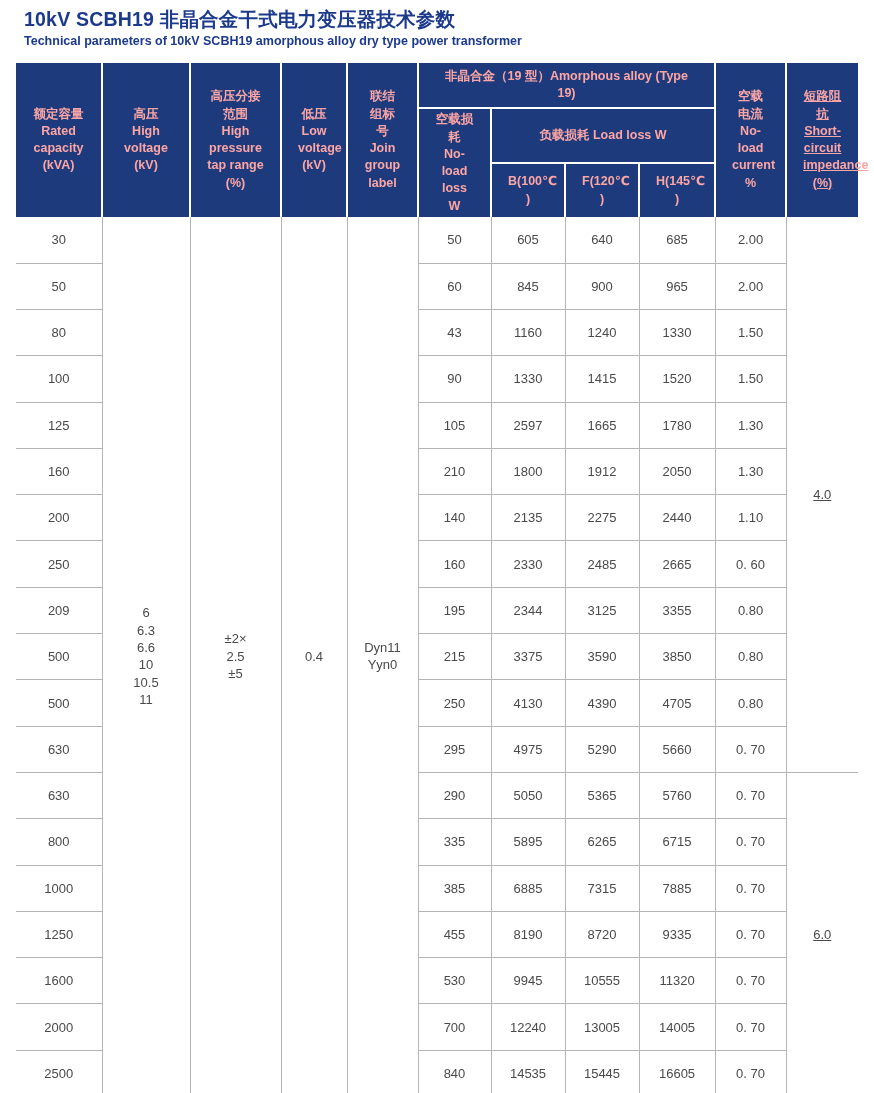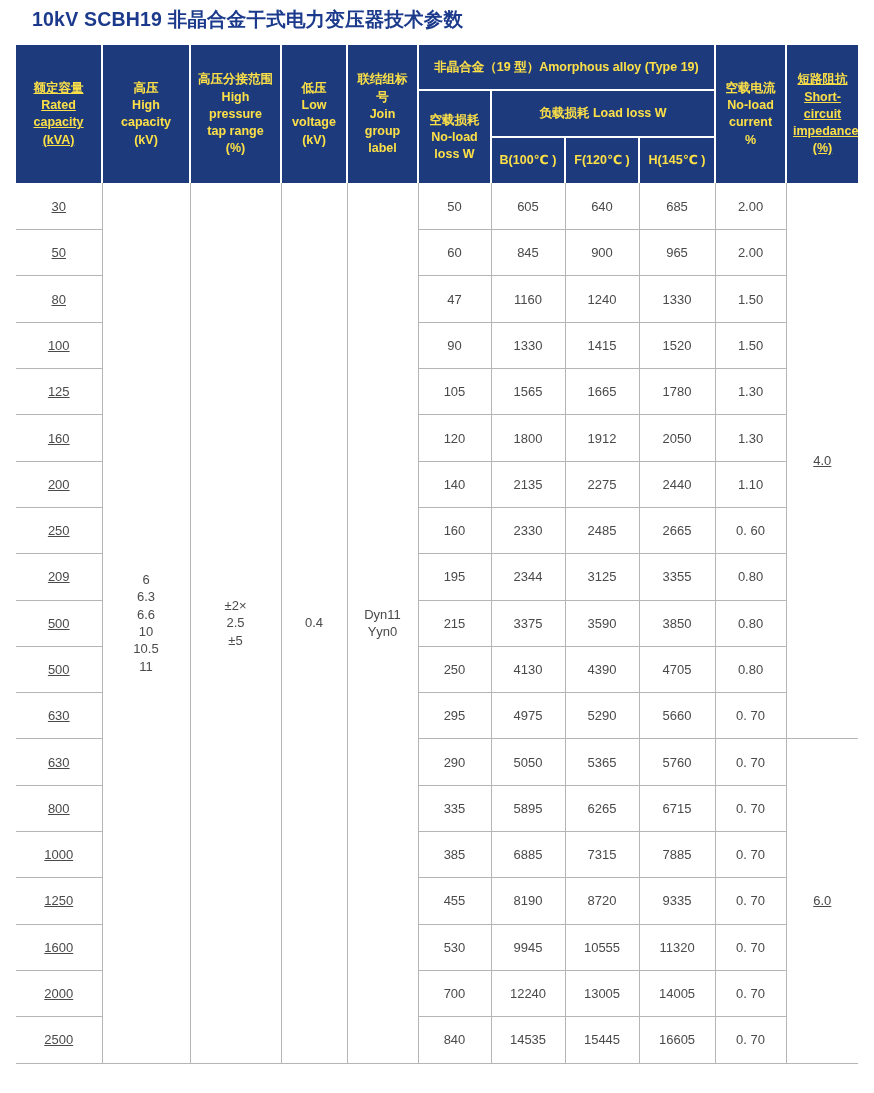--- a/index.html
+++ b/index.html
@@ -4,21 +4,21 @@
 <style>
   * { box-sizing: border-box; }
   html, body {
     margin: 0; padding: 0;
     width: 874px; height: 1093px;
     background: #ffffff;
     font-family: "Liberation Sans", "DejaVu Sans", sans-serif;
   }
   .page { padding: 8px 16px 0 16px; }
 
-  .title-block { margin: 0 0 14px 16px; }
+  .title-block { margin: 0 0 14px 8px; }
   .title-cn {
     margin: 0;
     font-size: 19.5px;
     font-weight: bold;
     color: #1c3a8c;
     letter-spacing: 0.2px;
     line-height: 1.2;
   }
   .title-en {
     margin: 3px 0 0 0;
@@ -28,37 +28,37 @@
     line-height: 1.2;
   }
 
   table.params {
     border-collapse: collapse;
     table-layout: fixed;
     width: 842px;
   }
   thead th {
     background: #1d3b7c;
-    color: #fde047;
+    color: #fca5a5;
     font-weight: bold;
     font-size: 12.5px;
     line-height: 1.38;
     text-align: center;
     vertical-align: middle;
     border: 2px solid #ffffff;
     white-space: pre-line;
-    padding: 2px 6px;
+    padding: 2px 16px;
   }
   thead tr.band-a { height: 45px; }
   thead tr.band-b { height: 47px; }
   thead tr.band-c { height: 46px; }
   thead tr.band-a th { border-top: none; }
   thead th { border-bottom-width: 0; }
   thead tr.band-a th[rowspan] { border-bottom: none; }
-  .no-l { border-left: none !important; text-decoration: underline; }
+  .no-l { border-left: none !important; }
   .no-r { border-right: none !important; text-decoration: underline; }
 
   tbody td {
     border: 1px solid #b5b5b5;
     text-align: center;
     vertical-align: middle;
     font-size: 13px;
     color: #4a4a4a;
     height: 46.3px;
     padding: 0 2px;
@@ -67,20 +67,21 @@
   tbody tr:first-child td { border-top: none; }
   td.pre { white-space: pre-line; line-height: 1.34; }
 </style>
 </head>
 <body>
 
 <div class="page">
 
   <div class="title-block">
     <h1 class="title-cn">10kV  SCBH19  非晶合金干式电力变压器技术参数</h1>
+    <p class="title-en">Technical parameters of 10kV SCBH19 amorphous alloy dry type power transformer</p>
   </div>
 
   <table class="params">
     <colgroup>
       <col style="width:86px">
         <col style="width:88px">
         <col style="width:91px">
       <col style="width:66px">
         <col style="width:71px">
         <col style="width:73px">
@@ -89,21 +90,21 @@
         <col style="width:76px">
       <col style="width:71px">
         <col style="width:72px">
     </colgroup>
     <thead>
       <tr class="band-a">
         <th rowspan="3" class="no-l">额定容量
 Rated capacity
 (kVA)</th>
         <th rowspan="3">高压
-High capacity
+High voltage
 (kV)</th>
         <th rowspan="3">高压分接范围
 High pressure
 tap range
 (%)</th>
         <th rowspan="3">低压
 Low
 voltage
 (kV)</th>
         <th rowspan="3">联结组标号
@@ -157,45 +158,45 @@
         <tr>
           <td class="no-l">50</td>
           <td>60</td>
           <td>845</td>
           <td>900</td>
           <td>965</td>
           <td>2.00</td>
         </tr>
         <tr>
           <td class="no-l">80</td>
-          <td>47</td>
+          <td>43</td>
           <td>1160</td>
           <td>1240</td>
           <td>1330</td>
           <td>1.50</td>
         </tr>
         <tr>
           <td class="no-l">100</td>
           <td>90</td>
           <td>1330</td>
           <td>1415</td>
           <td>1520</td>
           <td>1.50</td>
         </tr>
         <tr>
           <td class="no-l">125</td>
           <td>105</td>
-          <td>1565</td>
+          <td>2597</td>
           <td>1665</td>
           <td>1780</td>
           <td>1.30</td>
         </tr>
         <tr>
           <td class="no-l">160</td>
-          <td>120</td>
+          <td>210</td>
           <td>1800</td>
           <td>1912</td>
           <td>2050</td>
           <td>1.30</td>
         </tr>
         <tr>
           <td class="no-l">200</td>
           <td>140</td>
           <td>2135</td>
           <td>2275</td>

